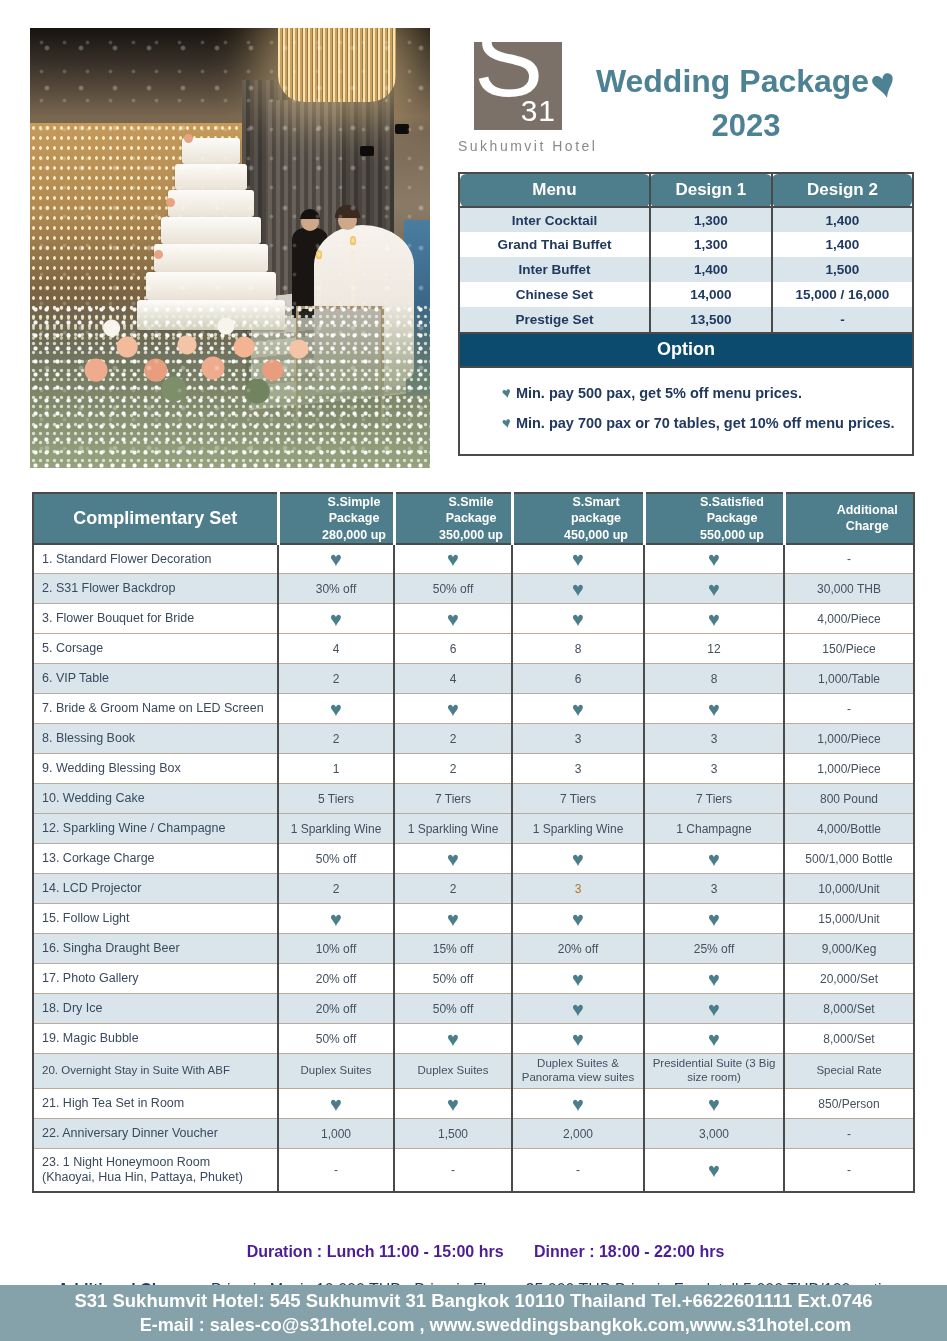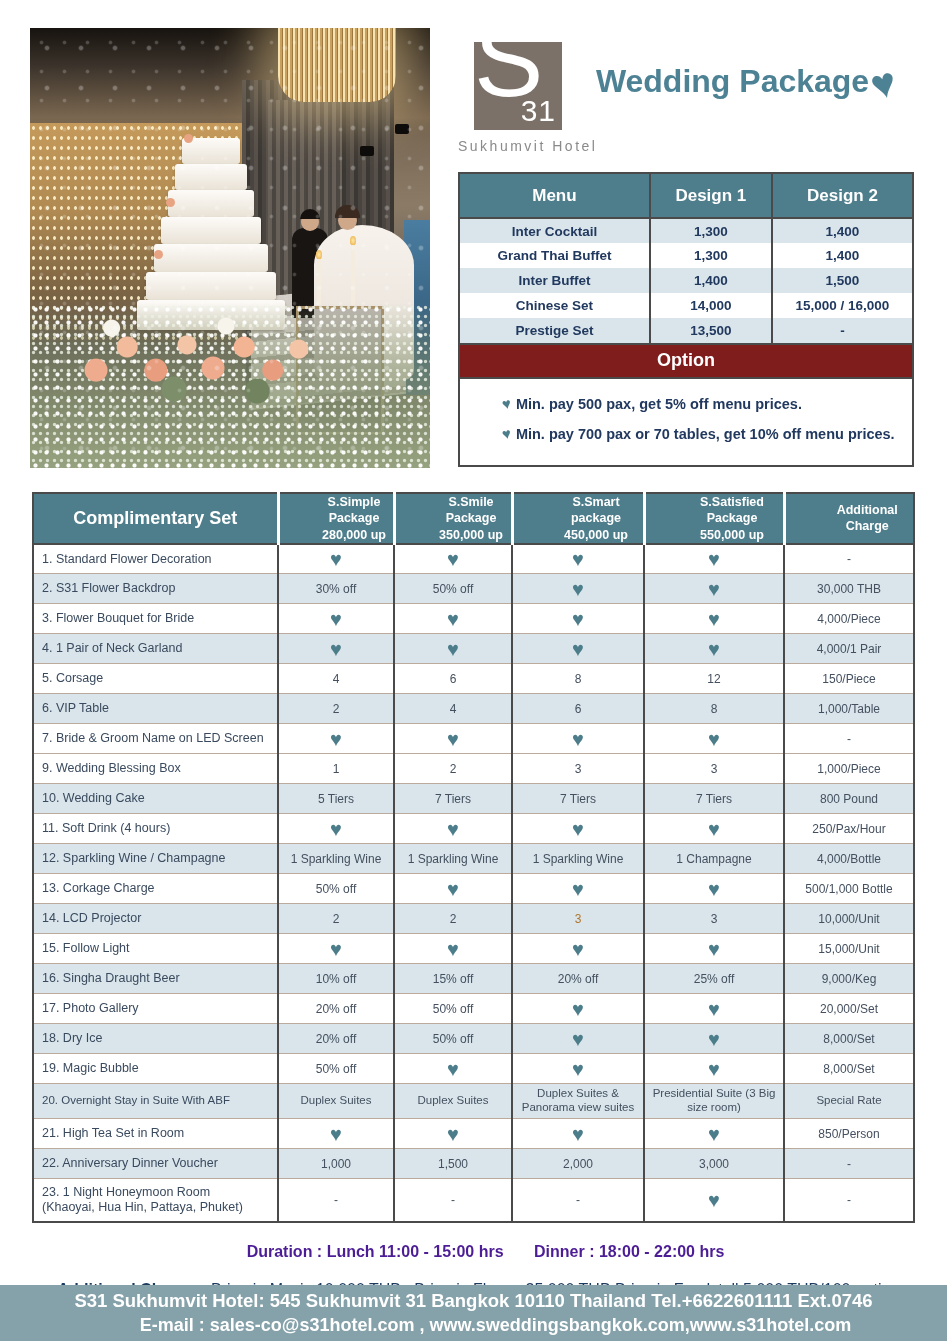--- a/index.html
+++ b/index.html
@@ -77,25 +77,25 @@
   .logo-31 { position:absolute; right:6px; bottom:2px; font-size:30px; color:#fff; letter-spacing:1px; }
   .logo-sub { margin-top:8px; font-size:14px; letter-spacing:2.5px; color:#8a8a8a; white-space:nowrap; }
   .title-wrap { flex:1; text-align:center; padding-top:34px; color:#4d8295; }
   .title-line1 { font-size:32px; font-weight:bold; white-space:nowrap; }
   .title-heart { display:inline-block; font-size:42px; transform:rotate(-14deg); margin-left:2px; vertical-align:-6px; }
   .title-line2 { font-size:31px; font-weight:bold; margin-top:0px; }
 
   
   .menu-block { position:absolute; left:458px; top:172px; width:456px; border:2px solid #4a4a4a; background:#fff; }
   .menu-table { width:100%; border-collapse:collapse; table-layout:fixed; }
-  .menu-table th { background:#4e7e8c; color:#fff; font-size:17px; font-weight:bold; height:44px; border-bottom:2px solid #4a4a4a; }
+  .menu-table th { background:#4e7e8c; color:#fff; font-size:17px; font-weight:bold; height:33px; border-bottom:2px solid #4a4a4a;border-radius:6px; }
   .menu-table th + th, .menu-table td + td { border-left:2px solid #4a4a4a; }
   .menu-table td { text-align:center; font-size:13.5px; font-weight:bold; color:#22395f; height:25px; }
   .menu-table tr.alt td { background:#d9e5eb; }
-  .option-header { background:#7f1d1d; color:#fff; font-weight:bold; font-size:18px; text-align:center; padding:5px 0 6px;
+  .option-header { background:#0c4a6e; color:#fff; font-weight:bold; font-size:18px; text-align:center; padding:5px 0 6px;
                    border-top:2px solid #4a4a4a; border-bottom:2px solid #4a4a4a; }
   .option-body { background:#fff; padding:16px 10px 10px 42px; }
   .option-bullet { display:flex; align-items:center; margin-bottom:13px; }
   .bullet-heart { color:#4c7d8a; font-size:15px; margin-right:5px; transform:rotate(-12deg); }
   .bullet-text { font-size:14.5px; font-weight:bold; color:#22395f; }
 
   
   .pkg-wrap { position:absolute; left:32px; top:492px; width:712px; }
   .pkg-table { width:100%; border-collapse:collapse; table-layout:fixed; border:2px solid #4a4a4a; }
   .pkg-table col.c-label { width:245px; } .pkg-table col.c1 { width:116px; } .pkg-table col.c2 { width:118px; }
@@ -171,20 +171,21 @@
       <div class="logo-box">
         <span class="logo-s">S</span>
         <span class="logo-31">31</span>
       </div>
       <div class="logo-sub">Sukhumvit Hotel</div>
     </div>
     <div class="title-wrap">
       <div class="title-line1">
         <span>Wedding Package</span><span class="title-heart">♥</span>
       </div>
+      <div class="title-line2">2023</div>
     </div>
   </div>
 
   <div class="menu-block">
     <table class="menu-table">
       <colgroup>
           <col style="width:42%">
           <col style="width:27%">
           <col style="width:31%">
         </colgroup>
@@ -289,28 +290,20 @@
             <td>30,000 THB</td>
           </tr>
           <tr>
             <td class="lbl">3. Flower Bouquet for Bride</td>
             <td><span class="heart">♥</span></td>
             <td><span class="heart">♥</span></td>
             <td><span class="heart">♥</span></td>
             <td><span class="heart">♥</span></td>
             <td>4,000/Piece</td>
           </tr>
-          <tr class="alt">
-            <td class="lbl">4. 1 Pair of Neck Garland</td>
-            <td><span class="heart">♥</span></td>
-            <td><span class="heart">♥</span></td>
-            <td><span class="heart">♥</span></td>
-            <td><span class="heart">♥</span></td>
-            <td>4,000/1 Pair</td>
-          </tr>
           <tr>
             <td class="lbl">5. Corsage</td>
             <td>4</td>
             <td>6</td>
             <td>8</td>
             <td>12</td>
             <td>150/Piece</td>
           </tr>
           <tr class="alt">
             <td class="lbl">6. VIP Table</td>
@@ -321,43 +314,43 @@
             <td>1,000/Table</td>
           </tr>
           <tr>
             <td class="lbl">7. Bride &amp; Groom Name on LED Screen</td>
             <td><span class="heart">♥</span></td>
             <td><span class="heart">♥</span></td>
             <td><span class="heart">♥</span></td>
             <td><span class="heart">♥</span></td>
             <td>-</td>
           </tr>
+          <tr class="alt">
+            <td class="lbl">8. Blessing Book</td>
+            <td>2</td>
+            <td>2</td>
+            <td>3</td>
+            <td>3</td>
+            <td>1,000/Piece</td>
+          </tr>
           <tr>
             <td class="lbl">9. Wedding Blessing Box</td>
             <td>1</td>
             <td>2</td>
             <td>3</td>
             <td>3</td>
             <td>1,000/Piece</td>
           </tr>
           <tr class="alt">
             <td class="lbl">10. Wedding Cake</td>
             <td>5 Tiers</td>
             <td>7 Tiers</td>
             <td>7 Tiers</td>
             <td>7 Tiers</td>
             <td>800 Pound</td>
-          </tr>
-          <tr>
-            <td class="lbl">11. Soft Drink (4 hours)</td>
-            <td><span class="heart">♥</span></td>
-            <td><span class="heart">♥</span></td>
-            <td><span class="heart">♥</span></td>
-            <td><span class="heart">♥</span></td>
-            <td>250/Pax/Hour</td>
           </tr>
           <tr class="alt">
             <td class="lbl">12. Sparkling Wine / Champagne</td>
             <td>1 Sparkling Wine</td>
             <td>1 Sparkling Wine</td>
             <td>1 Sparkling Wine</td>
             <td>1 Champagne</td>
             <td>4,000/Bottle</td>
           </tr>
           <tr>

